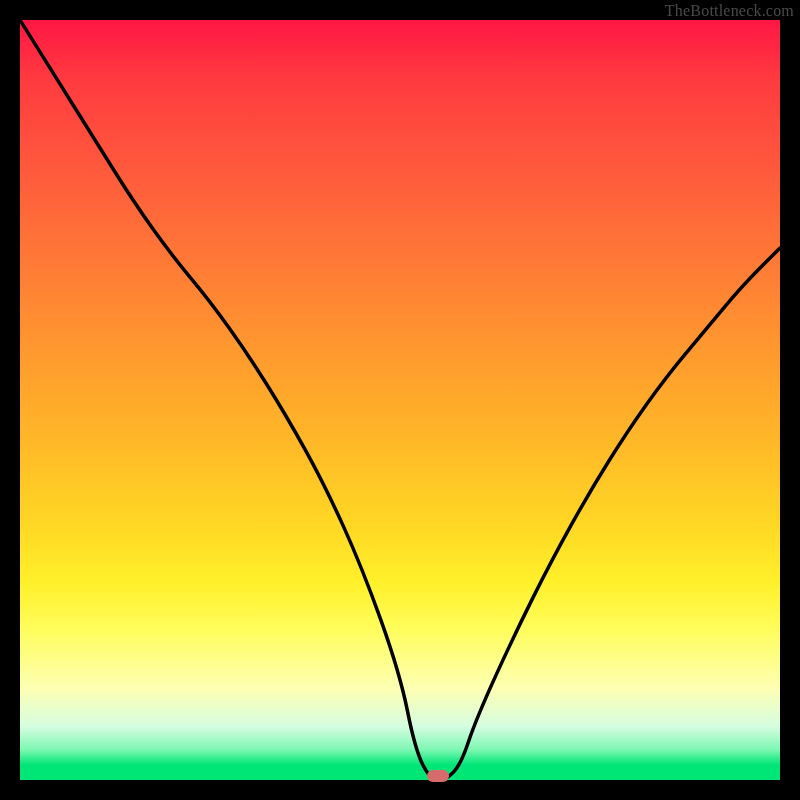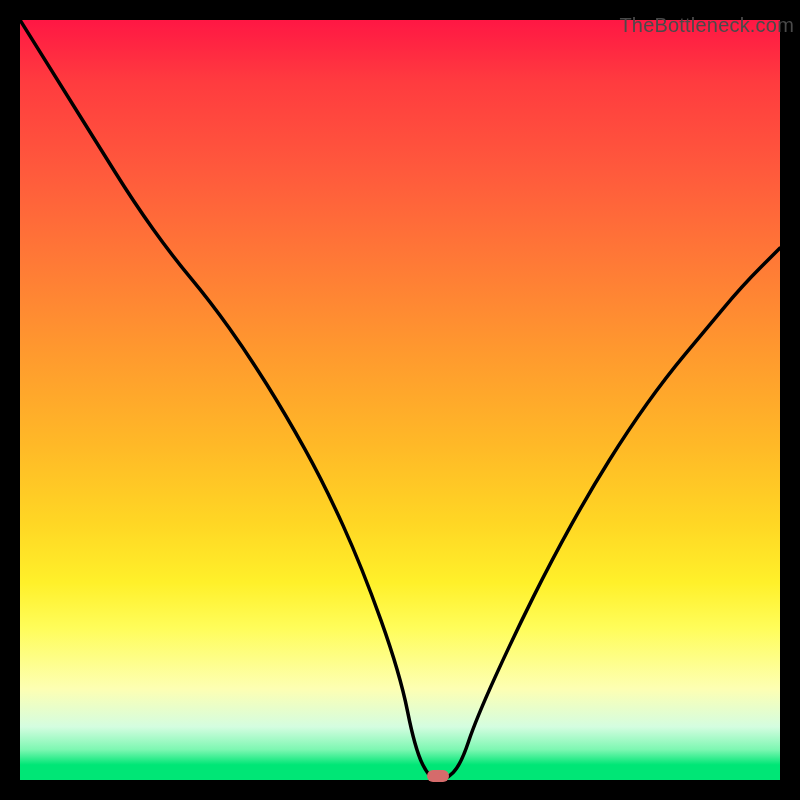--- a/index.html
+++ b/index.html
@@ -37,27 +37,28 @@
       #fffd5a 80%,
       #fdffb3 88%,
       #d4fde0 93%,
       #7df7b2 96%,
       #00e676 98%,
       #00e676 100%
     );
   }
   .watermark {
     position: absolute;
-    top: 14px;
+    top: 2px;
     right: 6px;
     color: #4a4a4a;
-    font-size: 20px;
+    font-size: 16px;
     font-weight: 500;
     letter-spacing: 0.2px;
     z-index: 5;
+    font-family: Liberation Serif, serif;
   }
   svg.curve {
     position: absolute;
     left: 0;
     top: 0;
     width: 760px;
     height: 760px;
     z-index: 3;
   }
   .marker {

